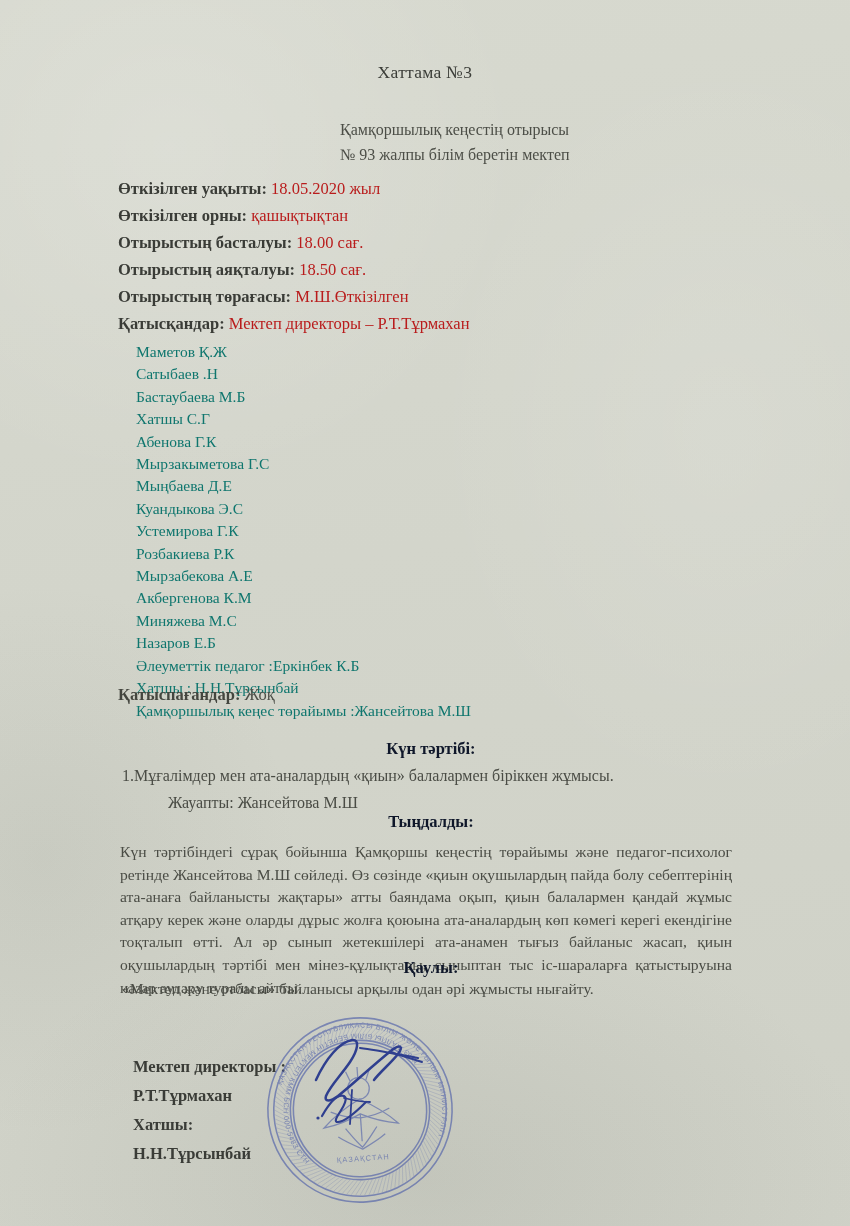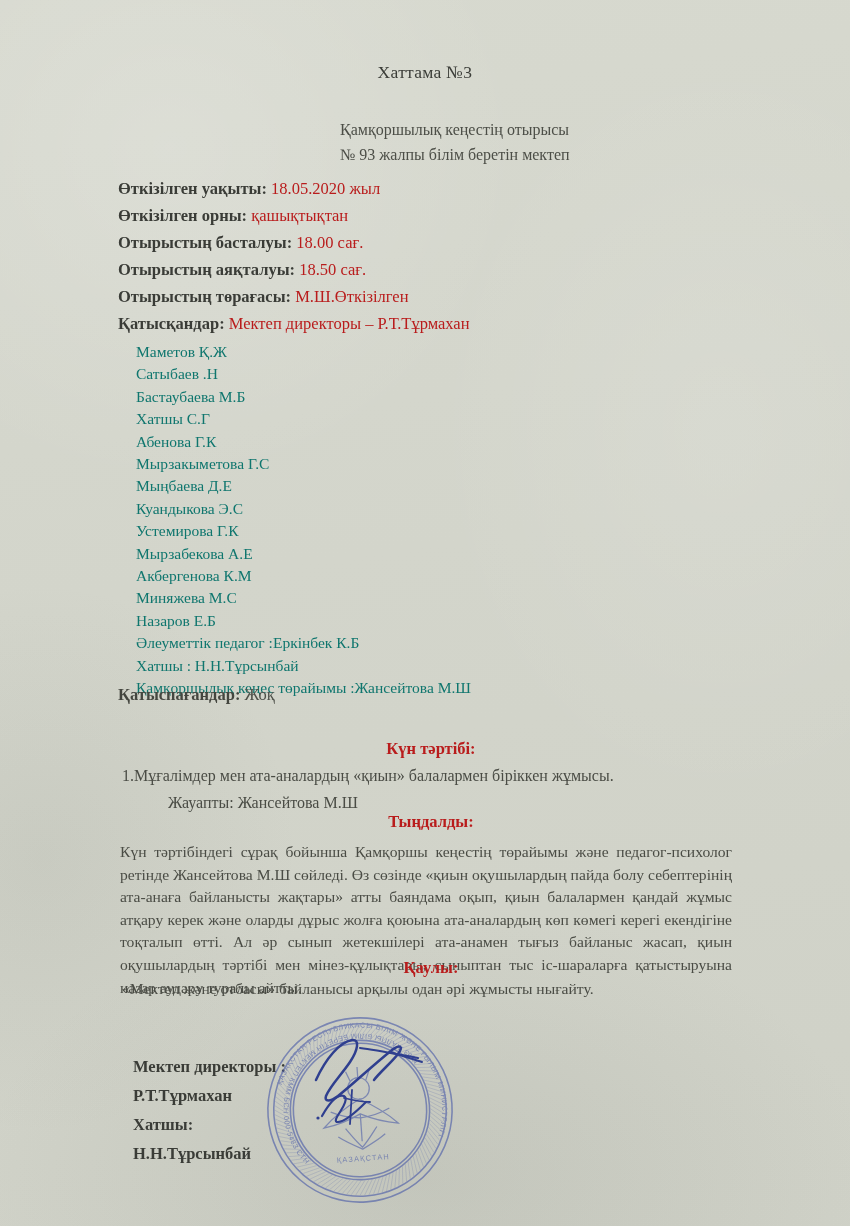--- a/index.html
+++ b/index.html
@@ -89,21 +89,21 @@
   .absent-row .lbl { font-weight: bold; }
   .absent-row .val { font-weight: normal; color: #4e5049; }
 
   .center-head {
     position: absolute;
     left: 0;
     right: 0;
     text-align: center;
     font-weight: bold;
     font-size: 16.5px;
-    color: #b91c1c;
+    color: #0f172a;
     padding-left: 12px;
   }
   .agenda-item {
     position: absolute;
     top: 767px;
     left: 122px;
     font-size: 16px;
     color: #4a4c45;
   }
   .agenda-resp {
@@ -216,20 +216,21 @@
   <div class="attendee-list">
     <div>Маметов Қ.Ж</div>
     <div>Сатыбаев .Н</div>
     <div>Бастаубаева М.Б</div>
     <div>Хатшы С.Г</div>
     <div>Абенова Г.К</div>
     <div>Мырзакыметова Г.С</div>
     <div>Мыңбаева Д.Е</div>
     <div>Куандыкова Э.С</div>
     <div>Устемирова Г.К</div>
+    <div>Розбакиева Р.К</div>
     <div>Мырзабекова А.Е</div>
     <div>Акбергенова К.М</div>
     <div>Миняжева М.С</div>
     <div>Назаров Е.Б</div>
     <div>Әлеуметтік педагог :Еркінбек К.Б</div>
     <div> Хатшы : Н.Н.Тұрсынбай</div>
     <div>Қамқоршылық кеңес  төрайымы :Жансейтова М.Ш</div>
   </div>
 
   <div class="absent-row">

